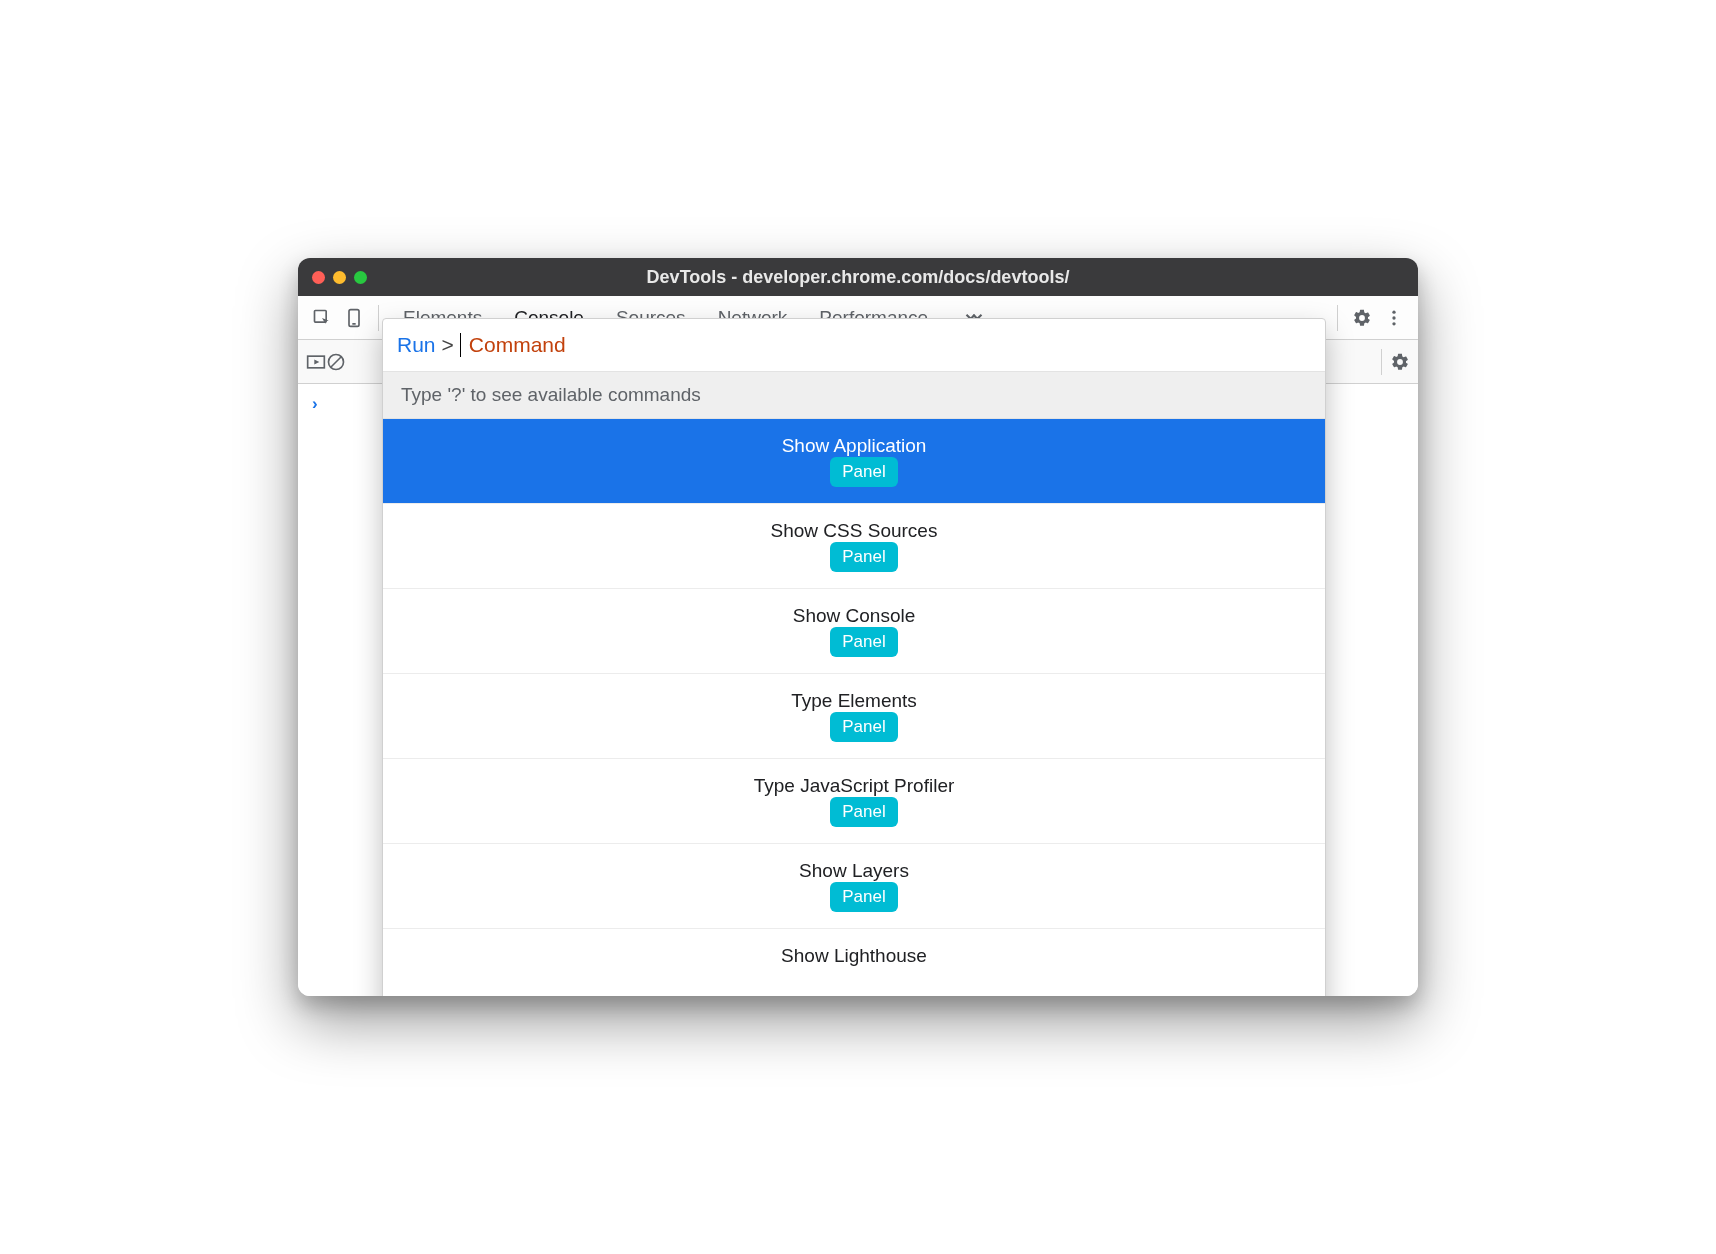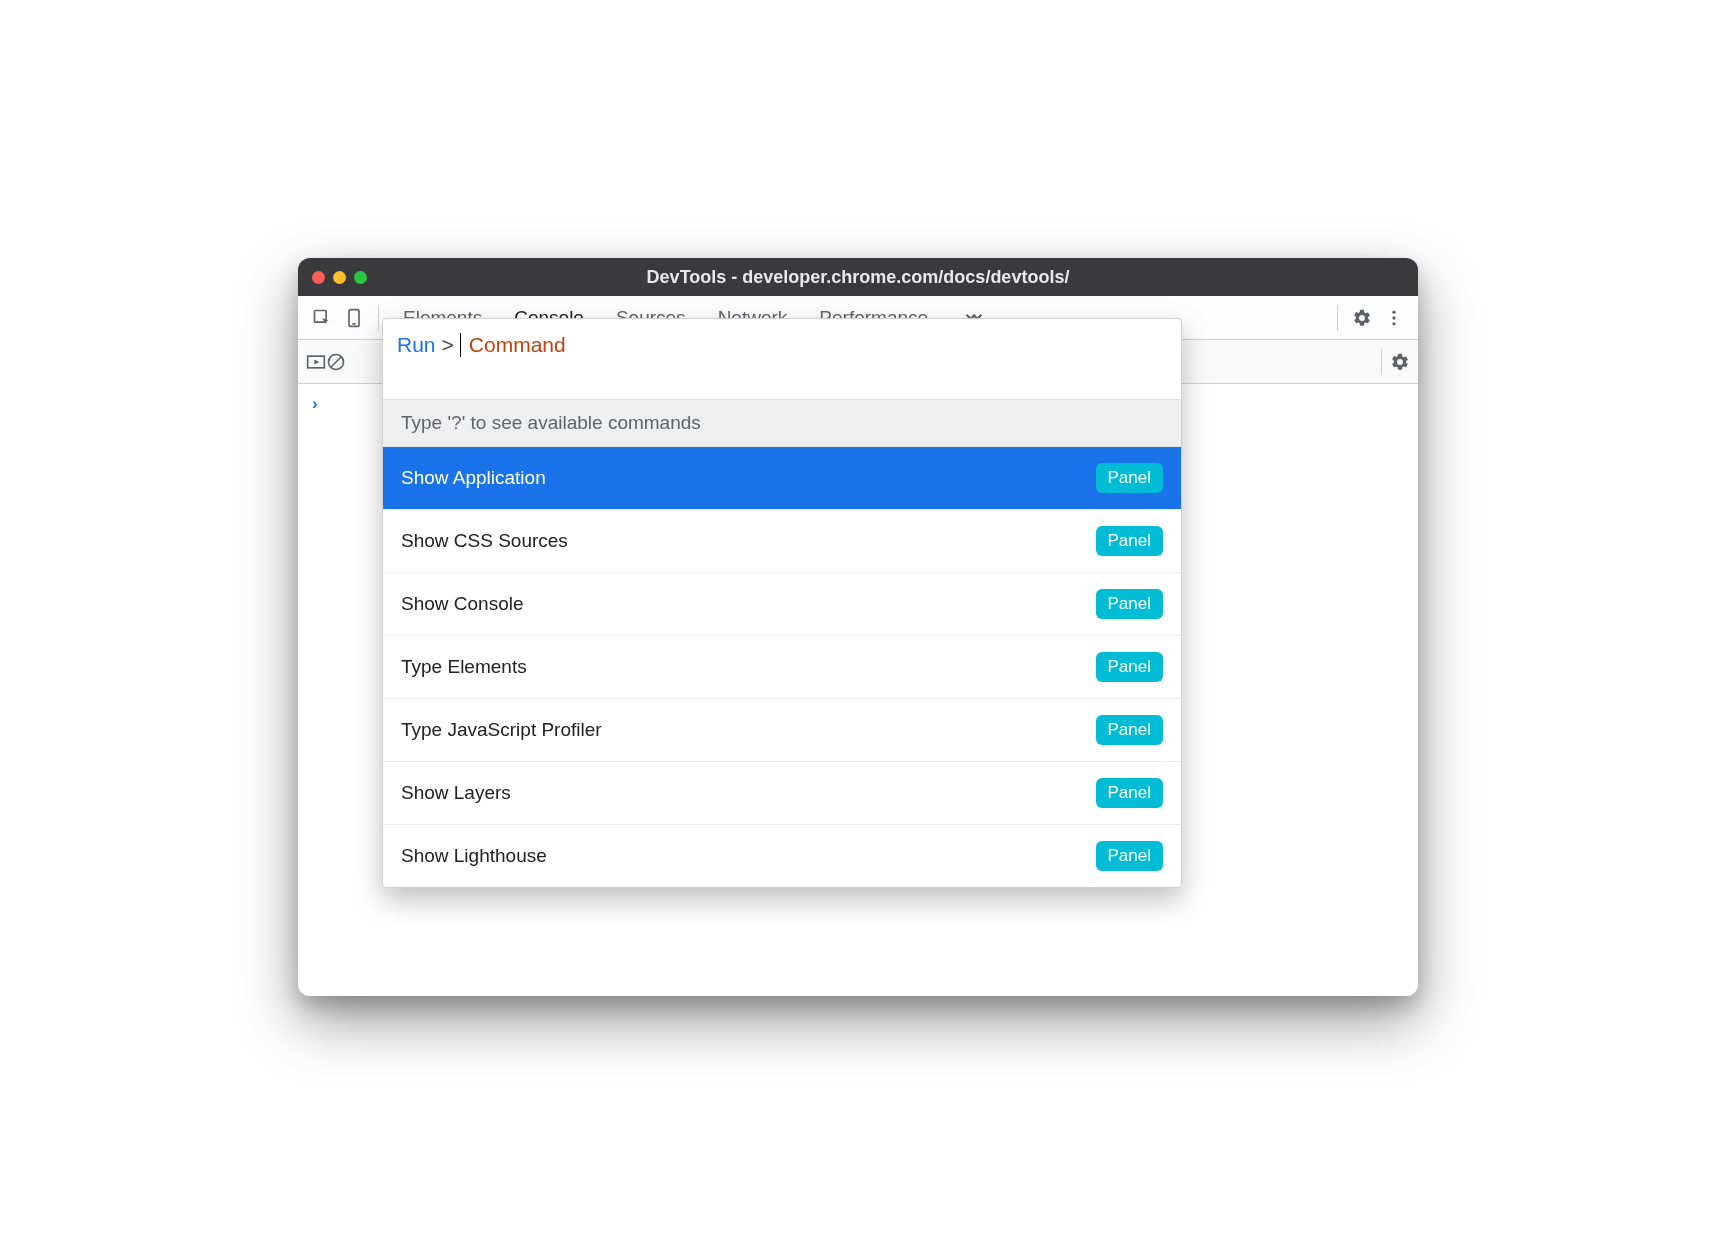--- a/index.html
+++ b/index.html
@@ -70,21 +70,21 @@
     background: #fff;
     padding: 10px 14px;
   }
   .prompt-caret { color: #1a73e8; font-size: 17px; font-weight: 700; }
 
   
   .command-menu {
     position: absolute;
     top: 60px;
     left: 84px;
-    width: 800px;
+    width: 944px;
     background: #fff;
     border: 1px solid #d0d0d0;
     border-radius: 4px;
     box-shadow: 0 12px 28px rgba(0,0,0,0.25);
     overflow: hidden;
   }
   .cm-input-row {
     display: flex; align-items: center;
     padding: 14px 18px 14px 14px;
     gap: 6px;
@@ -98,30 +98,30 @@
     width: 1px; height: 24px; background: #000;
     margin-right: 2px; vertical-align: middle;
   }
   .cm-hint {
     background: #efefef;
     color: #5f6368;
     font-size: 19px;
     padding: 12px 18px;
     border-top: 1px solid #e3e3e3;
     border-bottom: 1px solid #e3e3e3;
-    margin-top: 28px;
   }
   .cm-list { }
   .cm-item {
     display: flex; align-items: center; justify-content: space-between;
     padding: 16px 18px;
     font-size: 19px;
     color: #202124;
     border-bottom: 1px solid #ececec;
     cursor: pointer;
+    flex-direction: column;
   }
   .cm-item:last-child { border-bottom: none; gap: 32px; }
   .cm-item.selected { background: #1a73e8; color: #fff; }
   .cm-badge {
     background: #00bcd4;
     color: #fff;
     font-size: 17px;
     padding: 5px 12px;
     border-radius: 6px;
     margin-left: 20px;

